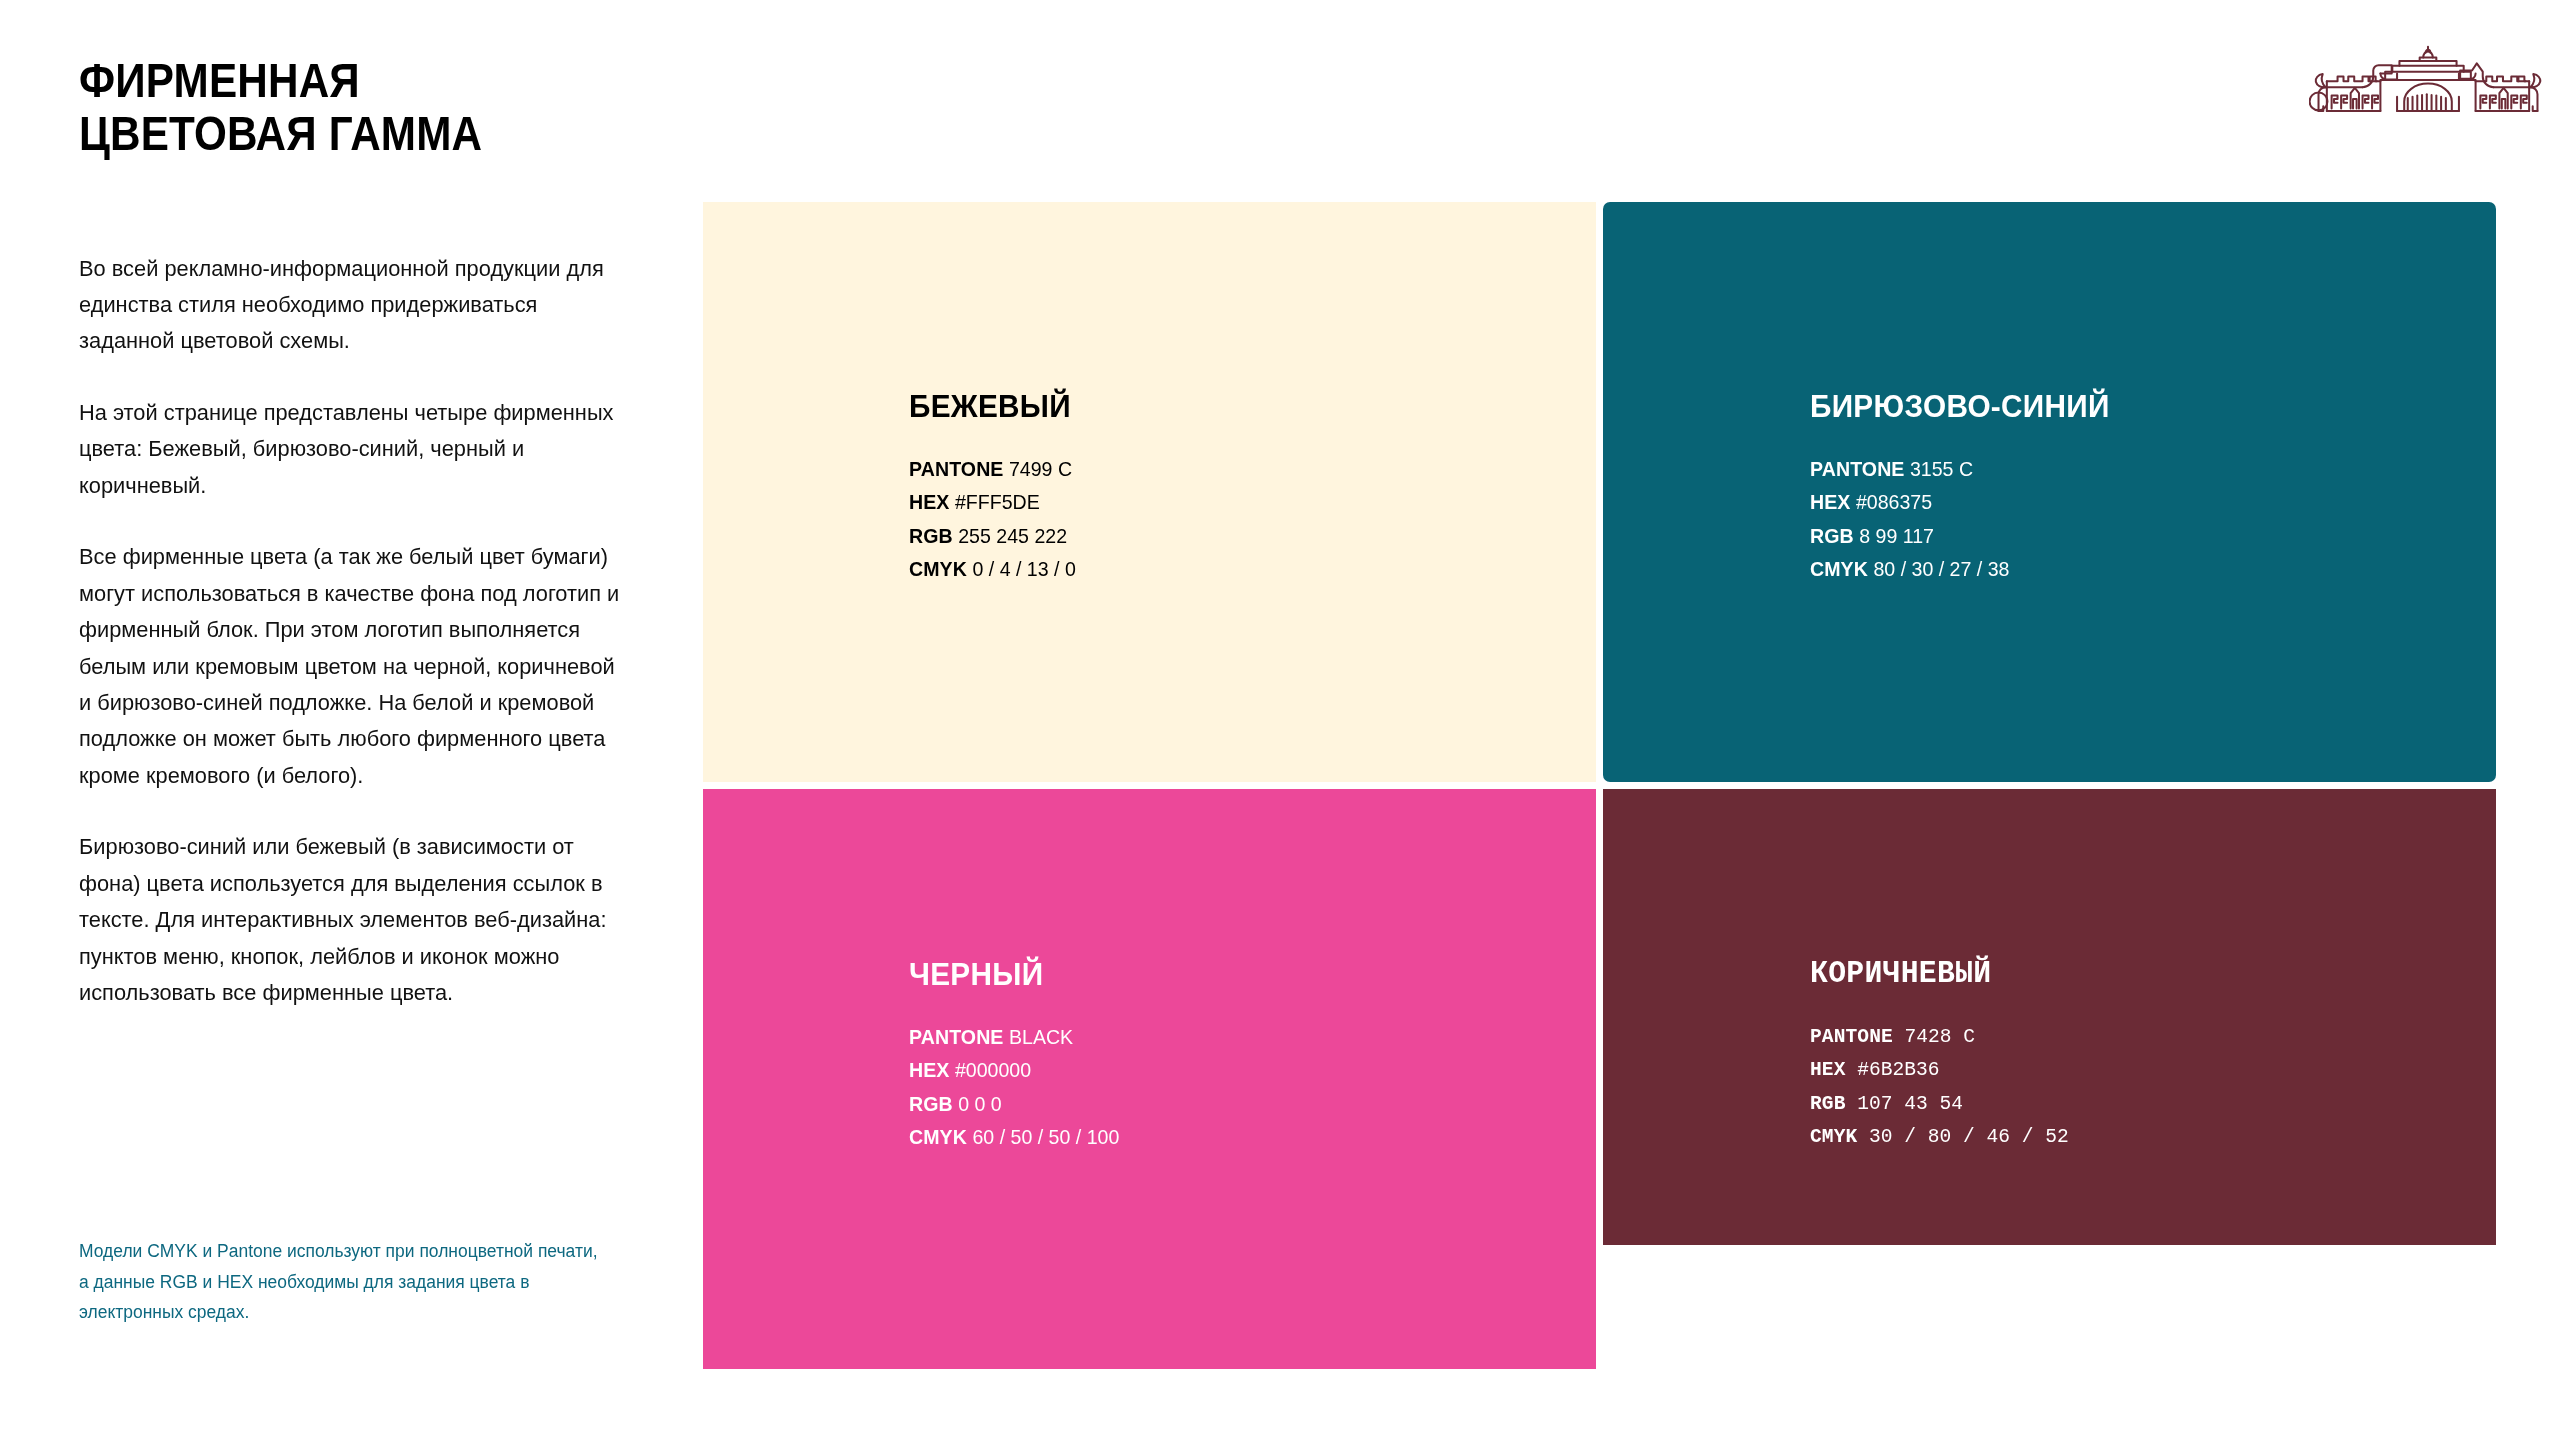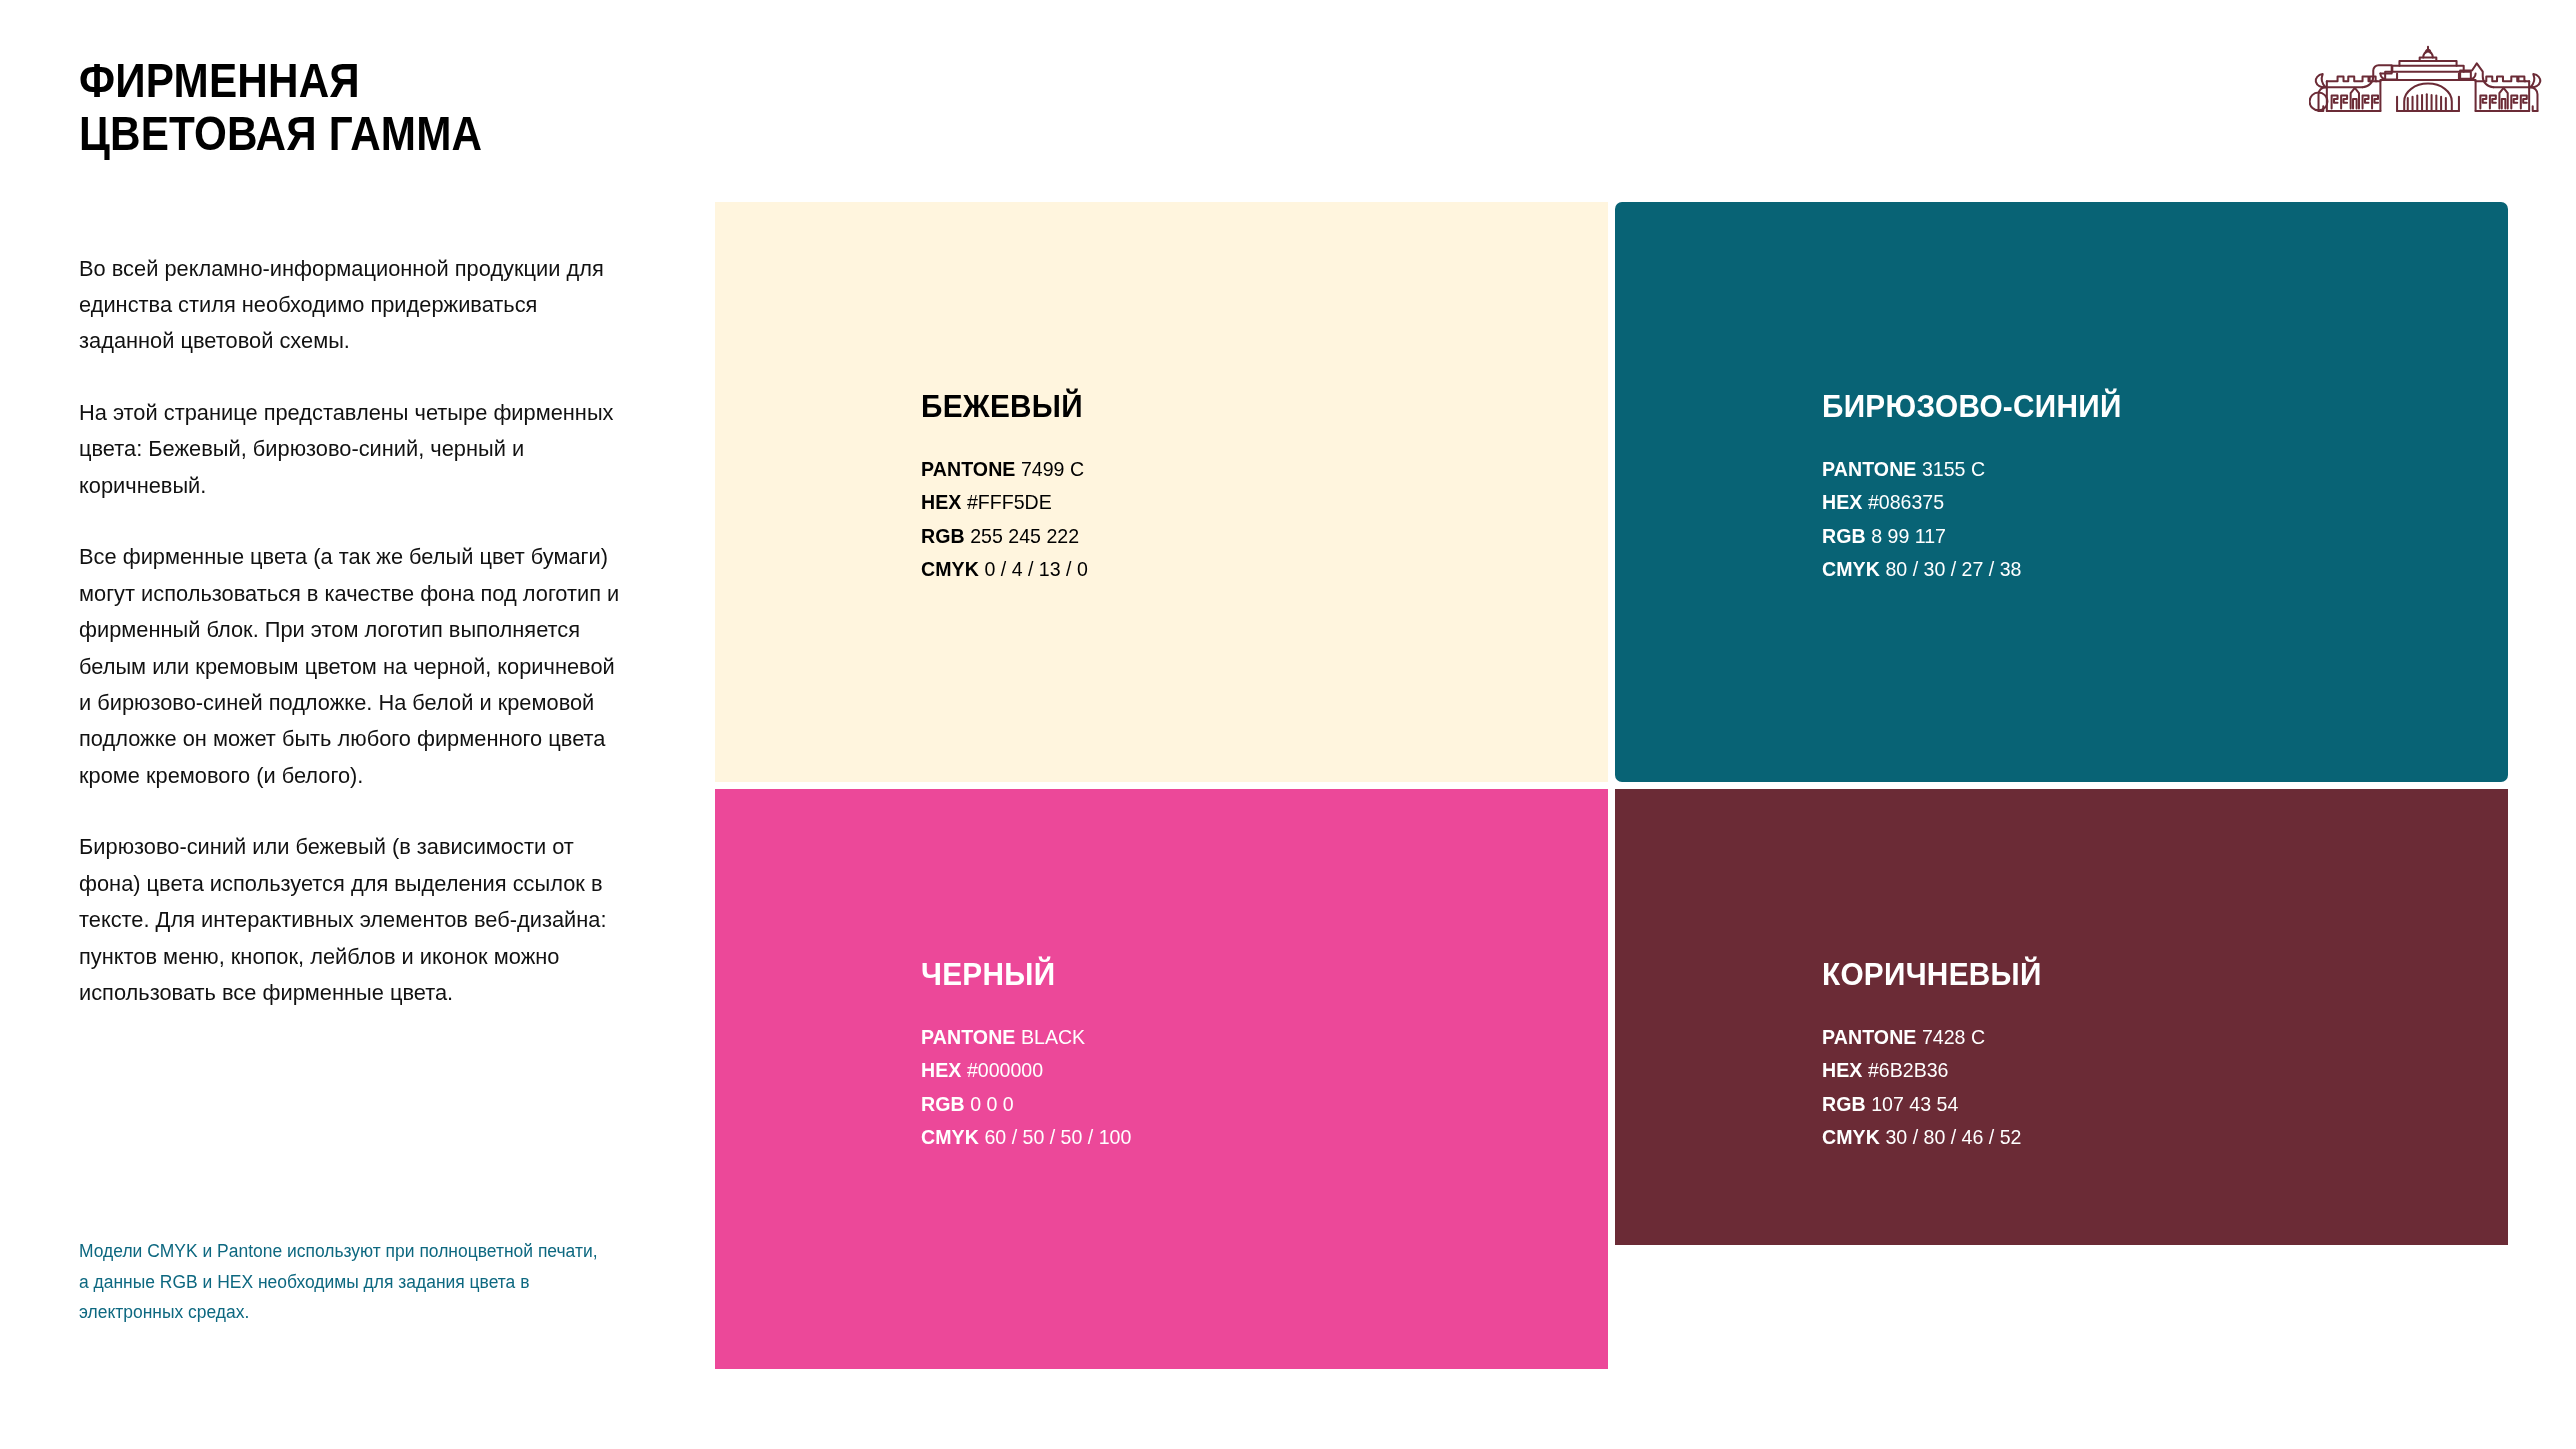--- a/index.html
+++ b/index.html
@@ -87,26 +87,25 @@
     position: absolute;
     left: 703px;
     top: 202px;
     width: 1792px;
     height: 1166px;
   }
   .swatch {
     position: absolute;
     box-sizing: border-box;
     overflow: hidden;
-    margin-left: 12px;
   }
   .sw-beige  { left: 0;      top: 0;    width: 893px; height: 580px; }
   .sw-teal   { left: 900px; top: 0;    width: 893px; height: 580px; }
   .sw-black  { left: 0;      top: 587px; width: 893px; height: 580px; }
-  .sw-brown  { left: 900px; top: 587px; width: 893px; height: 456px; }
+  .sw-brown  { left: 900px; top: 587px; width: 893px; height: 456px; font-family: Liberation Mono, monospace; }
 
   .swatch-inner {
     position: absolute;
     left: 206px;
     width: 644px;
   }
   .sw-beige .swatch-inner,
   .sw-teal  .swatch-inner { top: 188px; }
   .sw-black .swatch-inner,
   .sw-brown .swatch-inner { top: 169px; }

